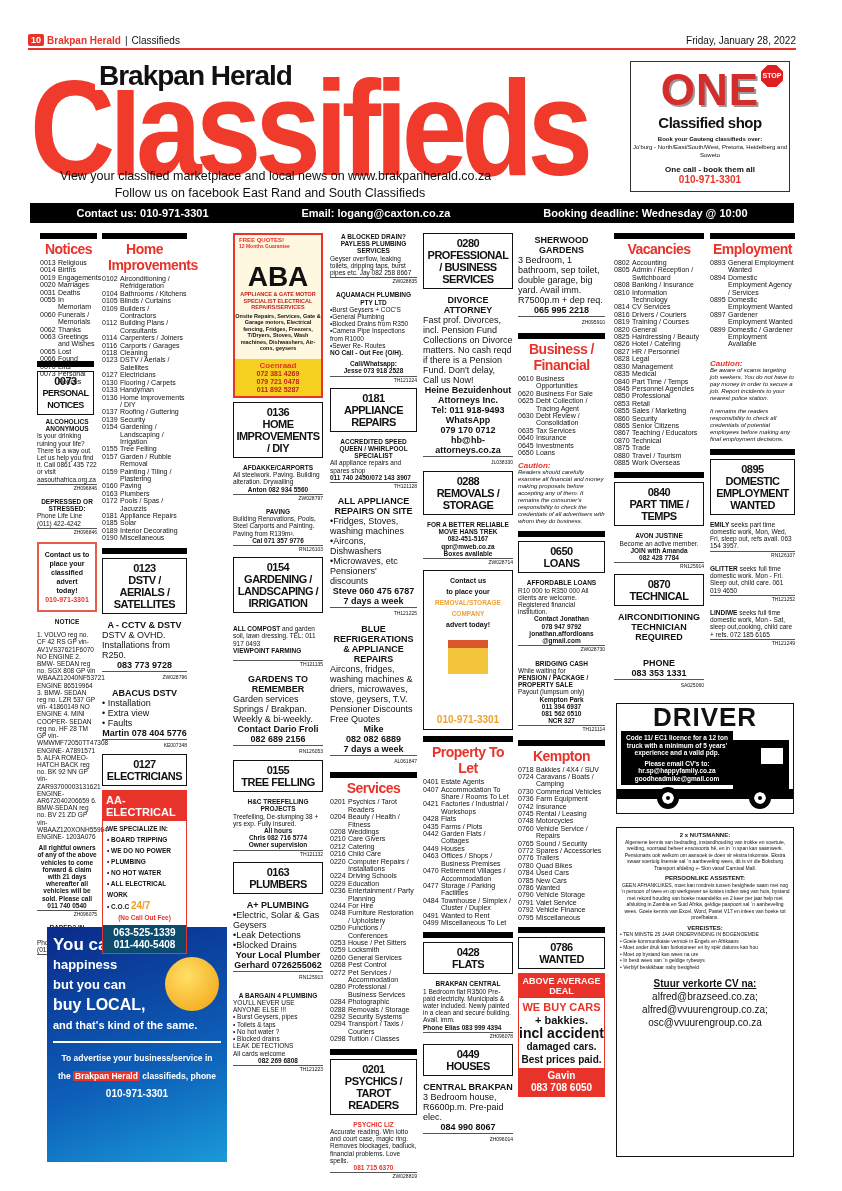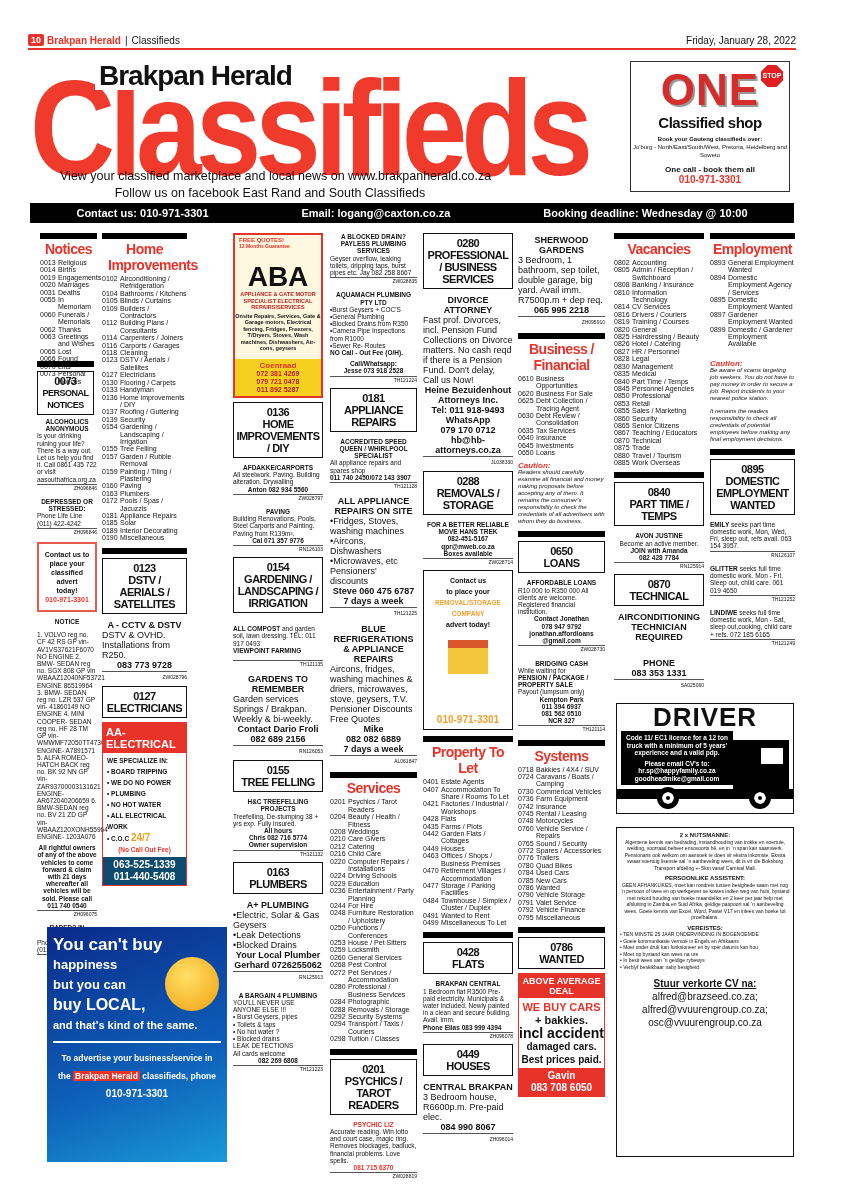--- a/index.html
+++ b/index.html
@@ -299,20 +299,28 @@
   <div class="box">
       <div>0123</div>
       <div>DSTV / AERIALS / SATELLITES</div>
     </div>
   <div class="ad big">
     <div class="h">A - CCTV &amp; DSTV</div>
     <div>DSTV &amp; OVHD. Installations from R250.</div>
     <div class="h">083 773 9728</div>
     <div class="ref">ZW028796</div>
   </div>
+  <div class="ad big">
+    <div class="h">ABACUS DSTV</div>
+    <div>• Installation</div>
+    <div>• Extra view</div>
+    <div>• Faults</div>
+    <div class="h">Martin 078 404 5776</div>
+    <div class="ref">KE007348</div>
+  </div>
   <div class="box">
       <div>0127</div>
       <div>ELECTRICIANS</div>
     </div>
   <div style="border:1px solid #e8332a;margin-top:4px">
     <div style="background:#e8332a;color:#fff;font-weight:bold;font-size:11px;padding:3px">AA-ELECTRICAL</div>
     <div style="font-size:6.5px;line-height:11px;font-weight:bold;padding:2px 4px">
       <div>WE SPECIALIZE IN:</div>
       <div>• BOARD TRIPPING</div>
       <div>• WE DO NO POWER</div>
@@ -751,21 +759,21 @@
     <div>While waiting for</div>
     <div class="b">PENSION / PACKAGE / PROPERTY SALE</div>
     <div>Payout (lumpsum only)</div>
     <div class="h">Kempton Park</div>
     <div class="h">011 394 6937</div>
     <div class="h">081 562 0510</div>
     <div class="h">NCR 327</div>
     <div class="ref">TH121114</div>
   </div>
   <div class="hbar" style="margin-top:6px"></div>
-  <div class="sechead">Systems</div>
+  <div class="sechead">Kempton</div>
   <div class="idx">
     <div class="r">
         <span class="n">0718</span>
         <span class="t">Bakkies / 4X4 / SUV</span>
       </div>
     <div class="r">
         <span class="n">0724</span>
         <span class="t">Caravans / Boats / Camping</span>
       </div>
     <div class="r">

